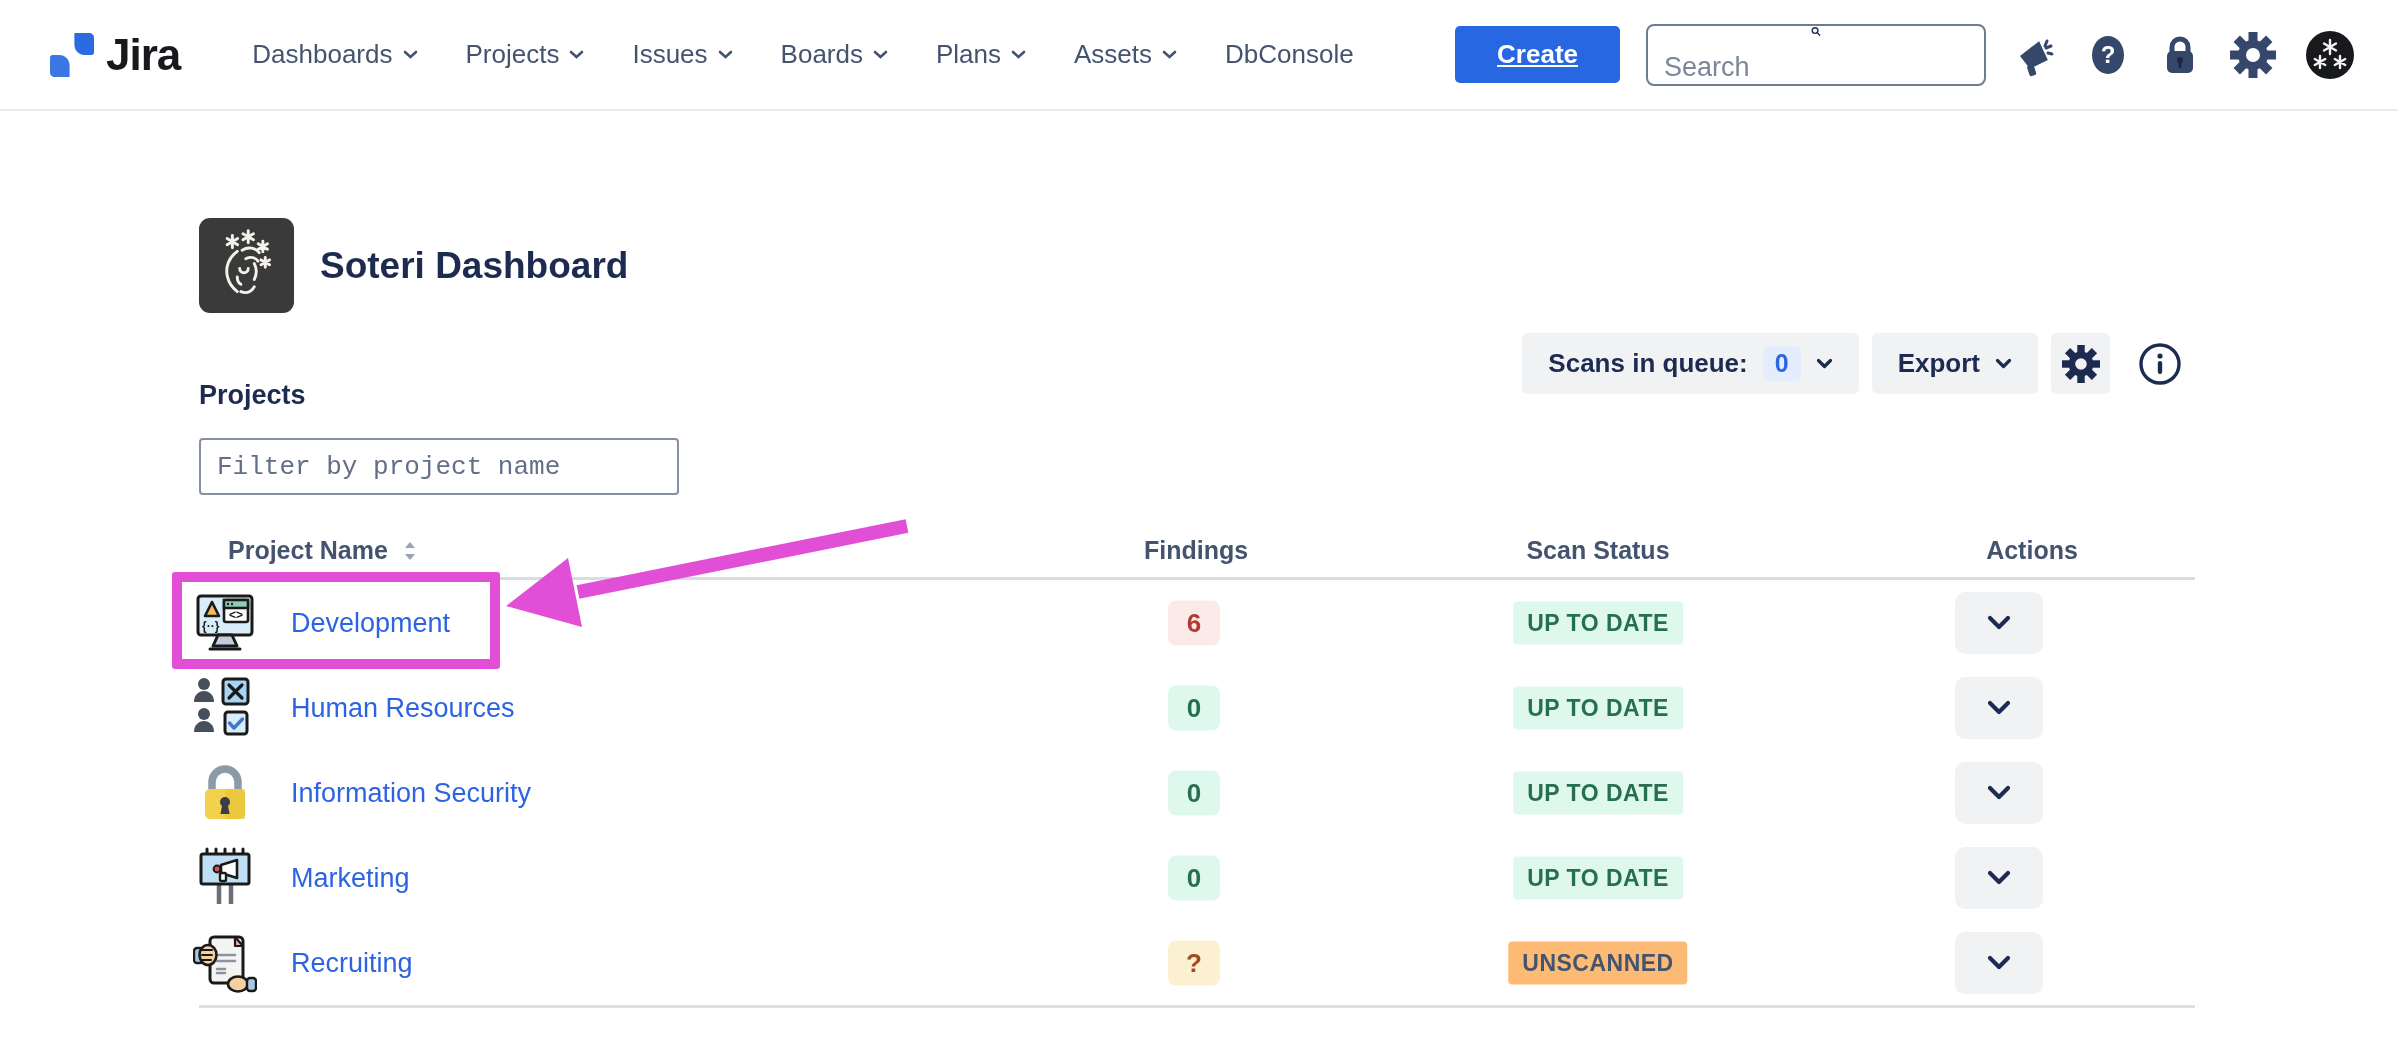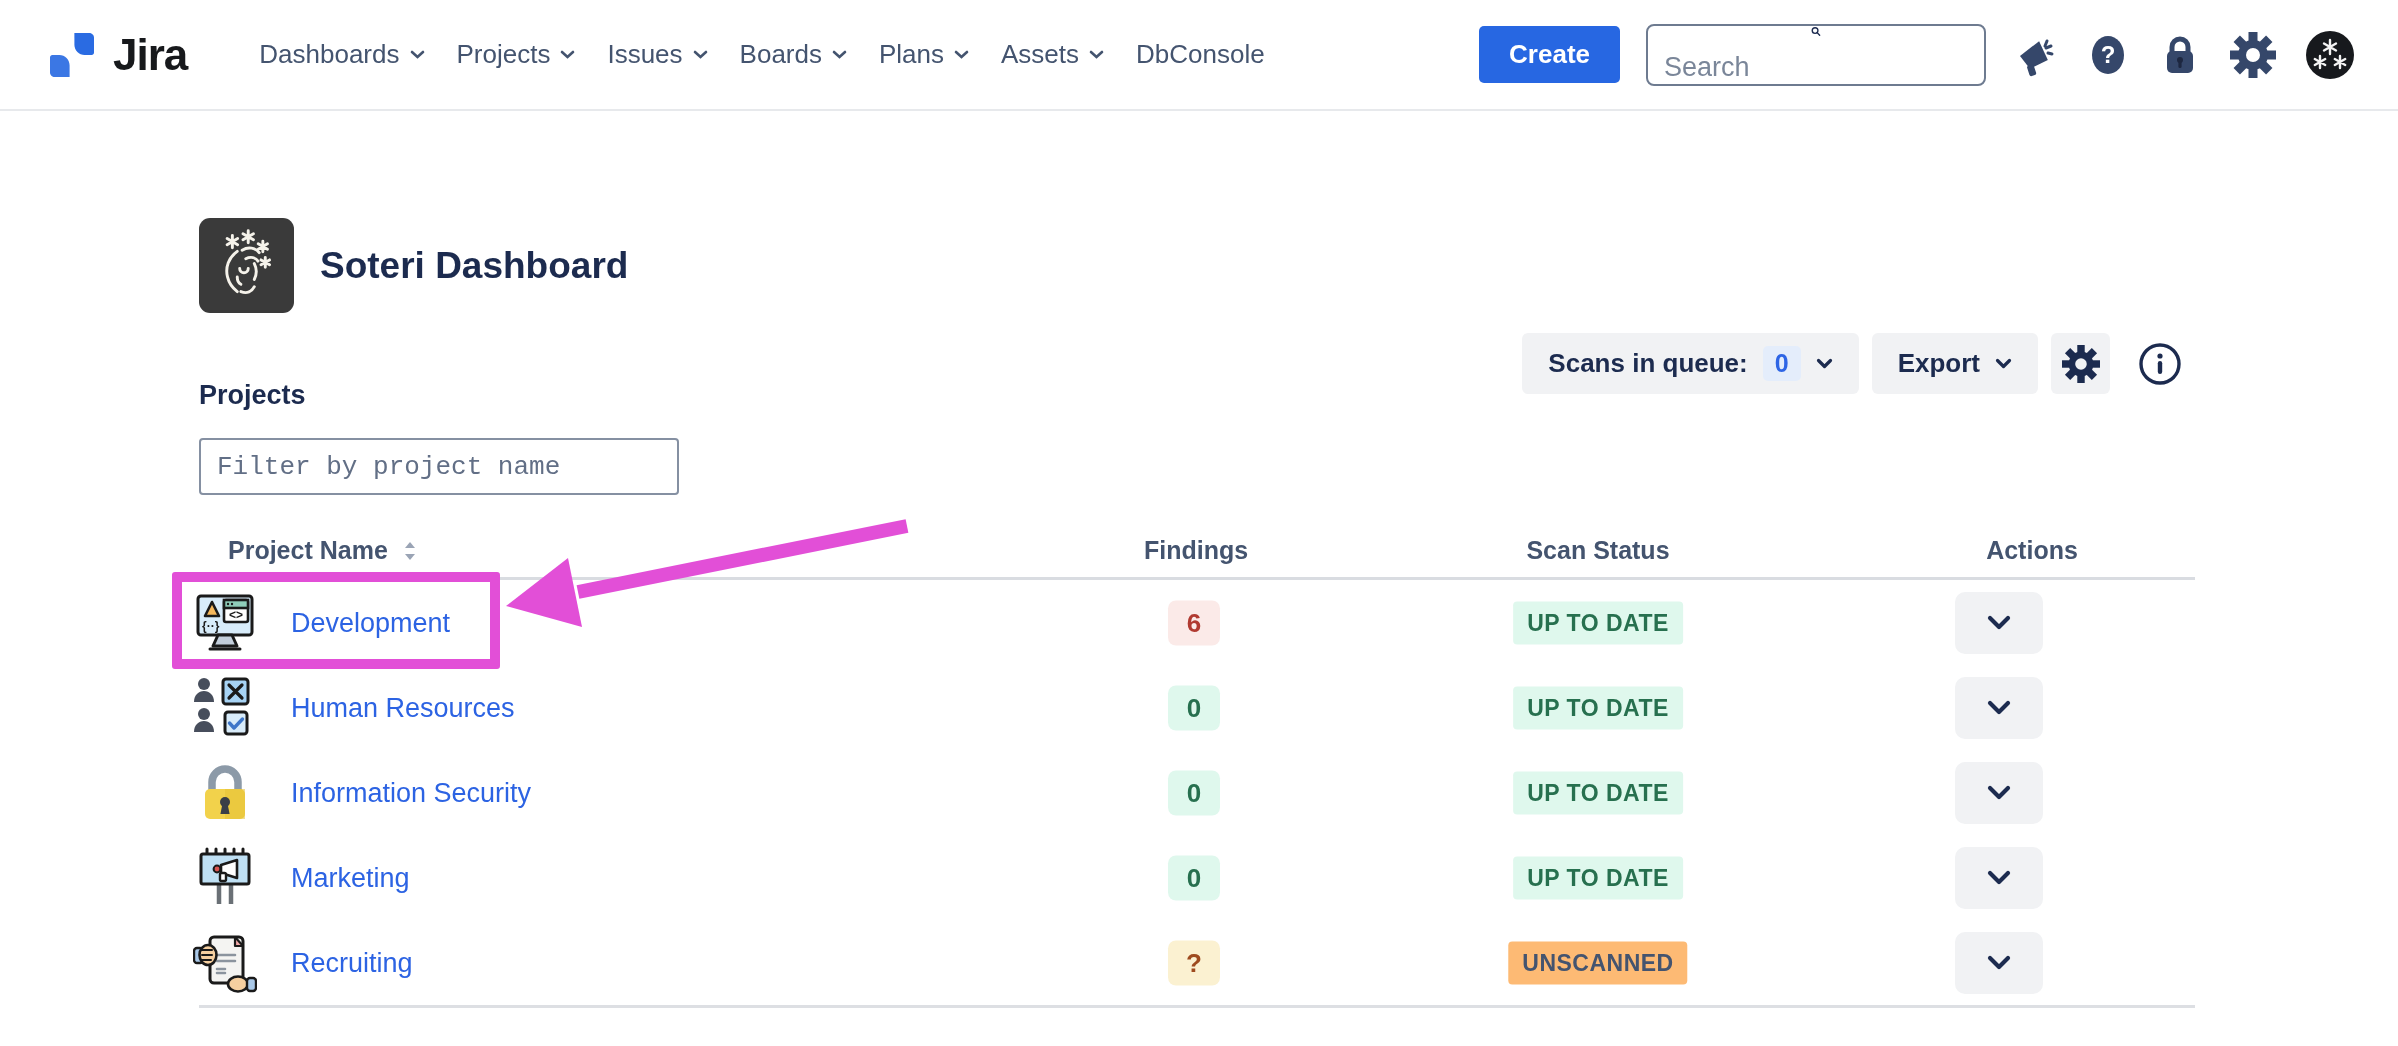--- a/index.html
+++ b/index.html
@@ -5,26 +5,26 @@
 <style>
   html,body{margin:0;padding:0;background:#fff;}
   body{width:2398px;height:1046px;position:relative;overflow:hidden;
        font-family:"Liberation Sans",sans-serif;color:#1c2b4f;}
   svg{display:block;}
 
   
   .navbar{position:absolute;top:0;left:0;width:2398px;height:111px;background:#fff;
           border-bottom:2px solid #e7e9ec;display:flex;align-items:center;padding:0 44px 0 48px;box-sizing:border-box;z-index:10;}
   .logo{display:flex;align-items:center;gap:10px;margin-right:72px;cursor:pointer;}
-  .logo-text{font-size:44px;font-weight:600;color:#17191c;letter-spacing:-1px;margin-left:7px;}
-  .nav-items{display:flex;align-items:flex-end;gap:32px;}
+  .logo-text{font-size:44px;font-weight:600;color:#17191c;letter-spacing:-1px;}
+  .nav-items{display:flex;align-items:flex-end;gap:48px;}
   .nav-item{display:flex;align-items:center;gap:10px;font-size:26px;font-weight:500;color:#44546f;cursor:pointer;white-space:nowrap;}
   .nav-right{margin-left:auto;display:flex;align-items:center;gap:26px;}
-  .create-btn{background:#2767e2;color:#fff;border:none;border-radius:5px;height:57px;padding:0 30px;
-              font-size:26px;font-weight:700;font-family:inherit;cursor:pointer;}
+  .create-btn{background:#2767e2;color:#fff;border:none;border-radius:5px;height:57px;padding:0 42px;
+              font-size:26px;font-weight:700;font-family:inherit;cursor:pointer;text-decoration:underline;}
   .search-box{display:flex;align-items:center;gap:14px;width:340px;height:62px;border:2px solid #6e7b90;
               border-radius:8px;box-sizing:border-box;padding:0 16px;background:#fff;flex-direction:column;}
   .search-box input{border:none;outline:none;font-size:27px;color:#1c2b4f;width:100%;font-family:inherit;background:transparent;}
   .search-box input::placeholder{color:#7a8699;}
   .nav-icons{display:flex;align-items:center;gap:30px;}
   .icon-btn{background:none;border:none;padding:0;cursor:pointer;display:flex;align-items:center;justify-content:center;}
   .avatar{width:48px;height:48px;border-radius:50%;background:#17191d;display:flex;align-items:center;justify-content:center;cursor:pointer;}
 
   
   .app-header{position:absolute;left:199px;top:218px;display:flex;align-items:center;gap:26px;}

